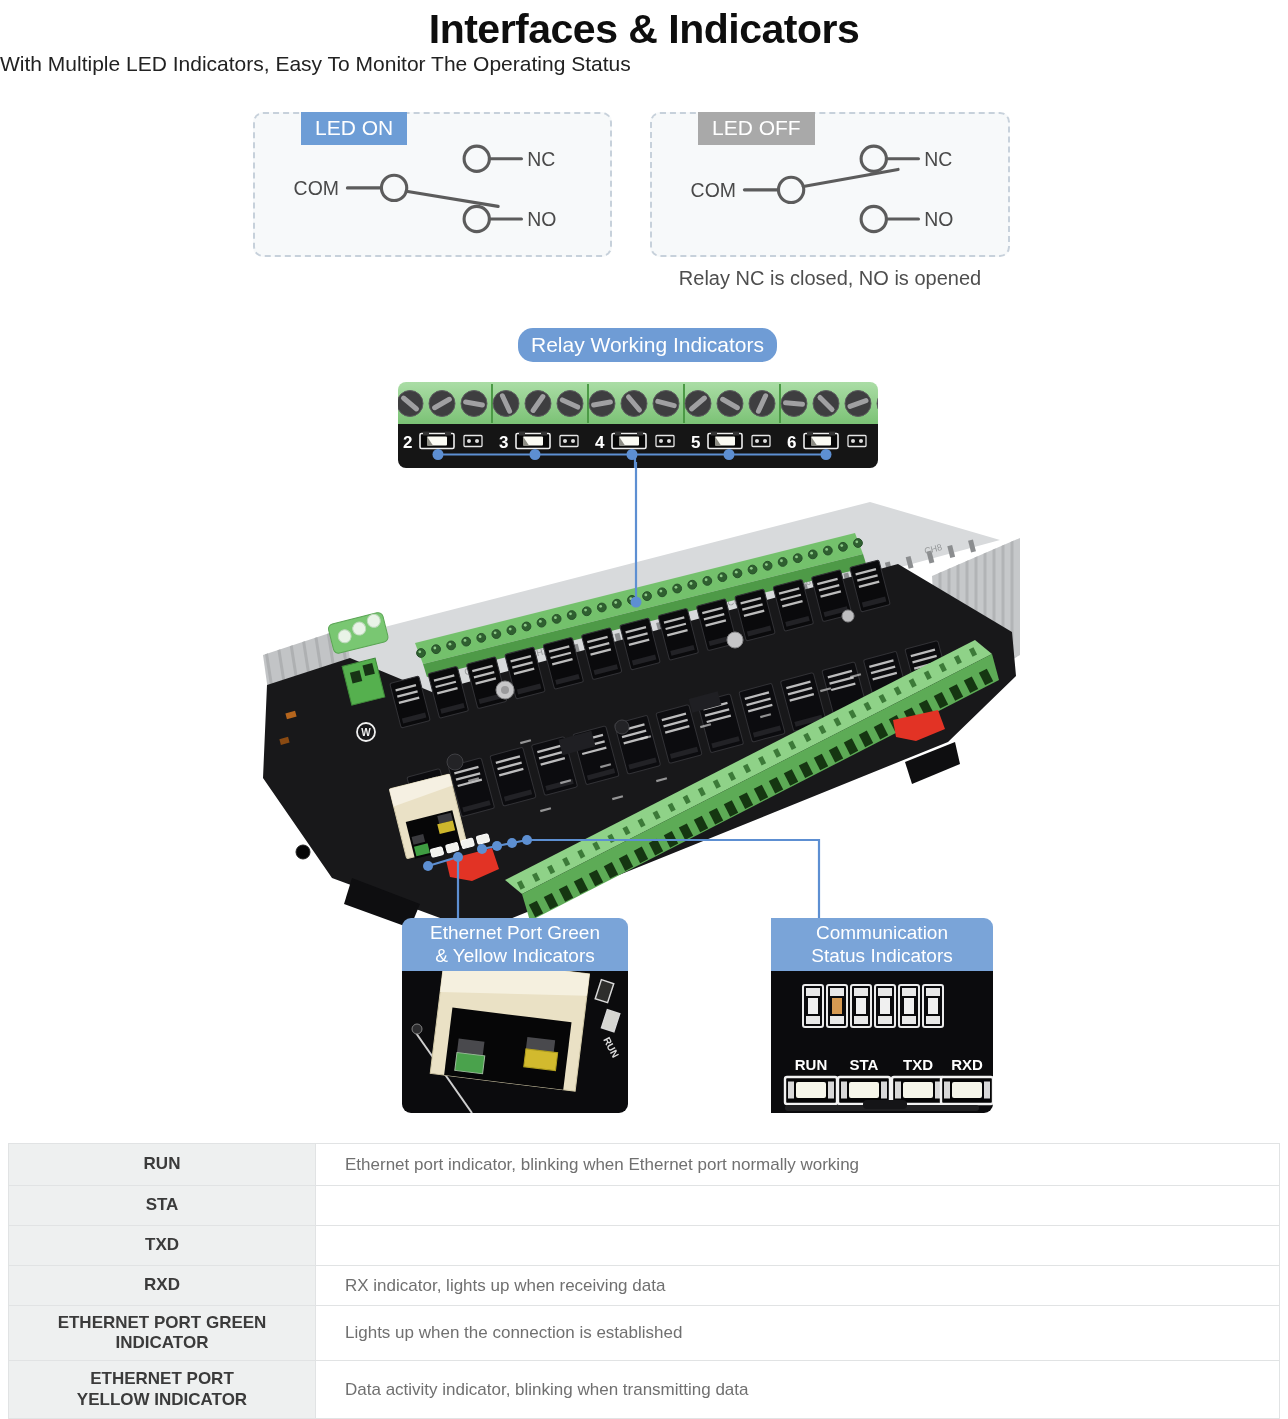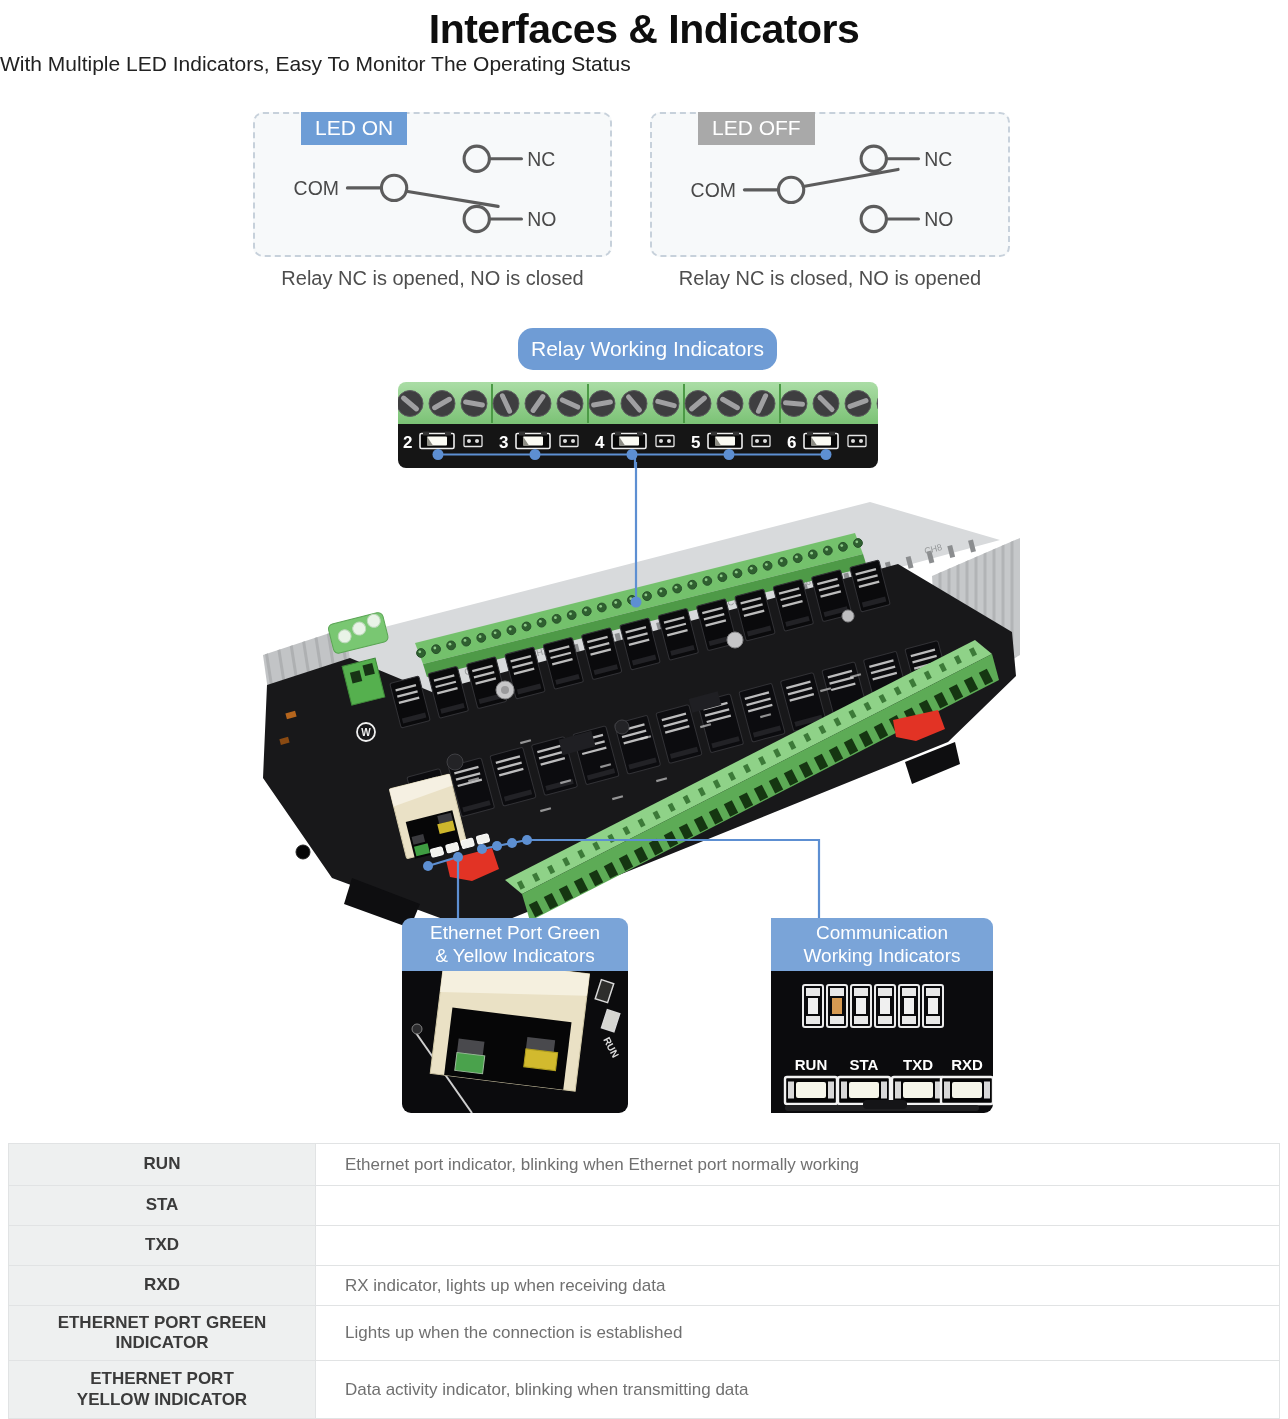--- a/index.html
+++ b/index.html
@@ -19,21 +19,21 @@
   #label-on{background:#6d9dd6;}
   #label-off{background:#a9a9a9;}
   .circuit{position:absolute;left:0;top:0;width:100%;height:100%;}
   .circuit line,.circuit circle{stroke:#5c5c5c;stroke-width:3.2;fill:none;stroke-linecap:round;}
   .circuit text{fill:#4a4a4a;font-size:20px;font-family:"Liberation Sans",sans-serif;}
   .dcap{position:absolute;top:267px;font-size:20px;color:#4e4e4e;text-align:center;}
   #cap-on{left:253px;width:359px;}
   #cap-off{left:650px;width:360px;}
 
   
-  #pill{position:absolute;left:518px;top:328px;width:259px;height:42px;background:#6f9cd5;border-radius:15px;
+  #pill{position:absolute;left:518px;top:328px;width:259px;height:34px;background:#6f9cd5;border-radius:15px;
         color:#fff;font-size:21px;display:flex;align-items:center;justify-content:center;}
 
   
   #term{position:absolute;left:398px;top:382px;width:480px;height:86px;border-radius:8px;overflow:hidden;}
   #term-svg text{font-family:"Liberation Sans",sans-serif;}
 
   
   #board-svg{position:absolute;left:0;top:480px;width:1288px;height:450px;}
   #notes-svg{position:absolute;left:0;top:440px;width:1288px;height:700px;pointer-events:none;}
   #notes-svg line,#notes-svg polyline{fill:none;stroke:#5d8fd2;stroke-width:2.2;}
@@ -88,21 +88,20 @@
       <line x1="238" y1="46" x2="271" y2="46"></line>
       <circle cx="225" cy="108" r="13"></circle>
       <line x1="238" y1="108" x2="271" y2="108"></line>
       <text x="60" y="85" text-anchor="middle">COM</text>
       <text x="277" y="53">NC</text>
       <text x="277" y="115">NO</text>
     </svg>
     <div class="dlabel" id="label-off">LED OFF</div>
   </div>
 
-  <div class="dcap" id="cap-on">Relay NC is opened, NO is closed</div>
   <div class="dcap" id="cap-off">Relay NC is closed, NO is opened</div>
 
   <div id="pill">Relay Working Indicators</div>
 
   <div id="term">
     <svg id="term-svg" viewBox="0 0 480 86" width="480" height="86">
       <defs>
         <linearGradient id="gGreen" x1="0" y1="0" x2="0" y2="1">
           <stop offset="0" stop-color="#abdda6"></stop>
             <stop offset="1" stop-color="#79c173"></stop>
@@ -642,21 +641,21 @@
       </g>
       <rect x="196" y="10" width="13" height="20" fill="#2e2e2c" stroke="#d8d8d8" stroke-width="1.5" transform="rotate(18 202 20)"></rect>
       <rect x="202" y="40" width="13" height="19" fill="#d6d6d2" stroke="#d8d8d8" stroke-width="1.5" transform="rotate(18 208 50)"></rect>
       <text x="206" y="78" transform="rotate(62 206 78)" font-size="10" font-weight="bold" fill="#dcdcdc" text-anchor="middle">RUN</text>
     </svg>
   </div>
 
   <div class="card" id="card-comm">
     <div class="card-label">
       <div>Communication</div>
-      <div>Working Indicators</div>
+      <div>Status Indicators</div>
     </div>
     <svg class="card-photo" viewBox="0 0 222 142" width="222" height="142">
       <rect width="222" height="142" fill="#0b0b0d"></rect>
       <g id="c-res">
           <rect x="32" y="14" width="20" height="42" rx="2" fill="none" stroke="#ececec" stroke-width="2"></rect>
           <rect x="35" y="17" width="14" height="8" fill="#e8e8e8"></rect>
           <rect x="35" y="45" width="14" height="8" fill="#e8e8e8"></rect>
           <rect x="37" y="27" width="10" height="16" fill="#f0f0f0"></rect>
           <rect x="56" y="14" width="20" height="42" rx="2" fill="none" stroke="#ececec" stroke-width="2"></rect>
           <rect x="59" y="17" width="14" height="8" fill="#e8e8e8"></rect>

